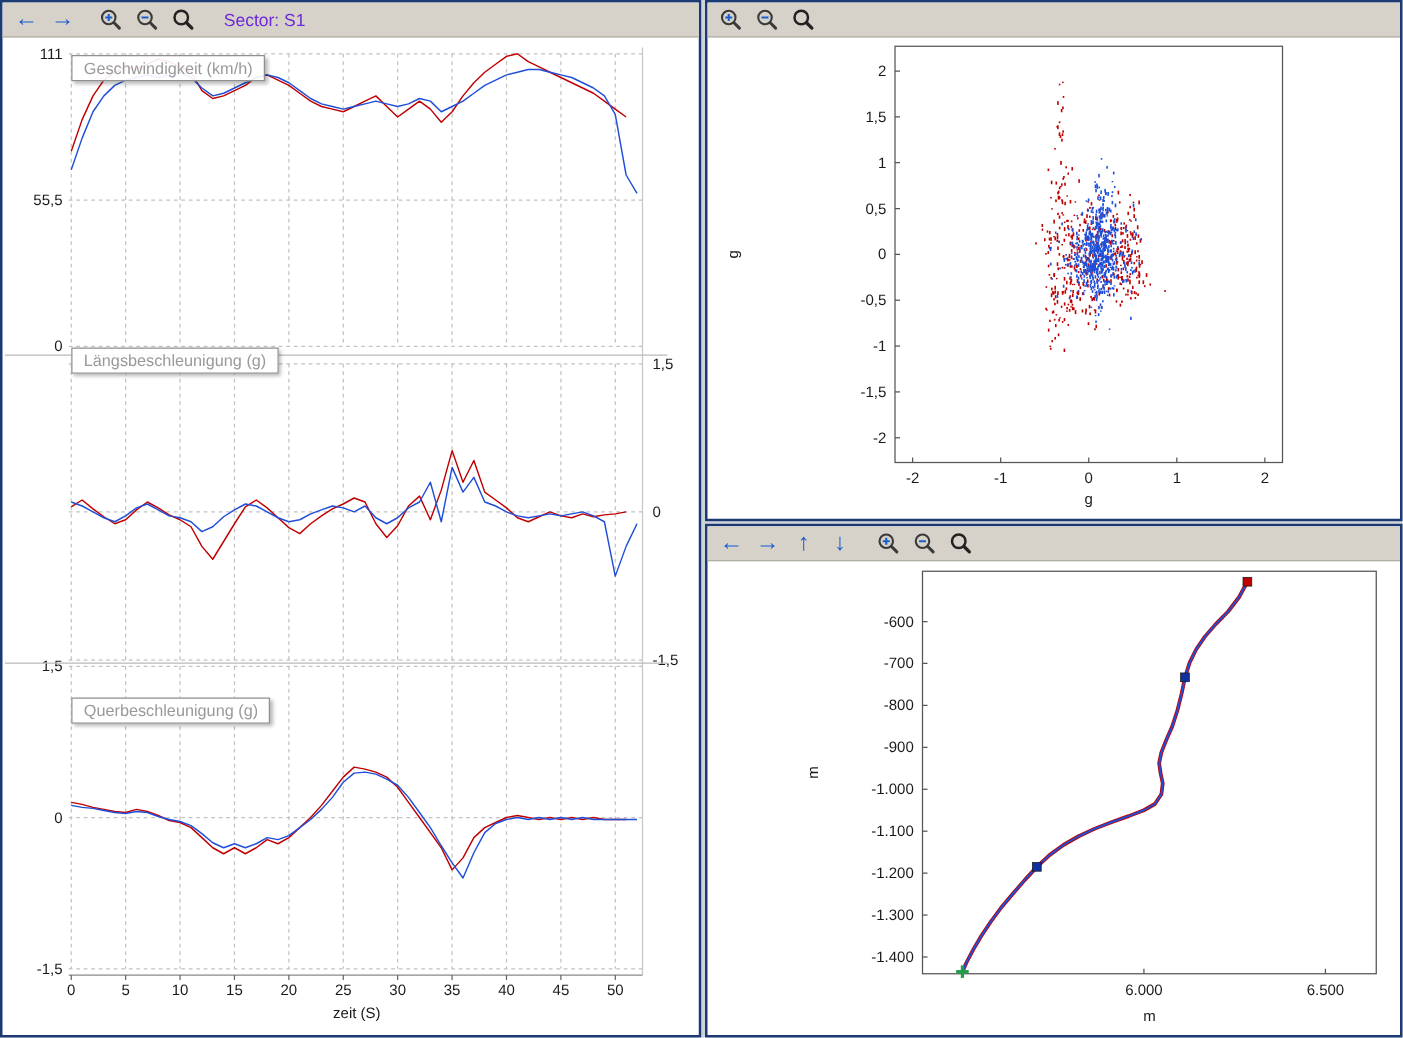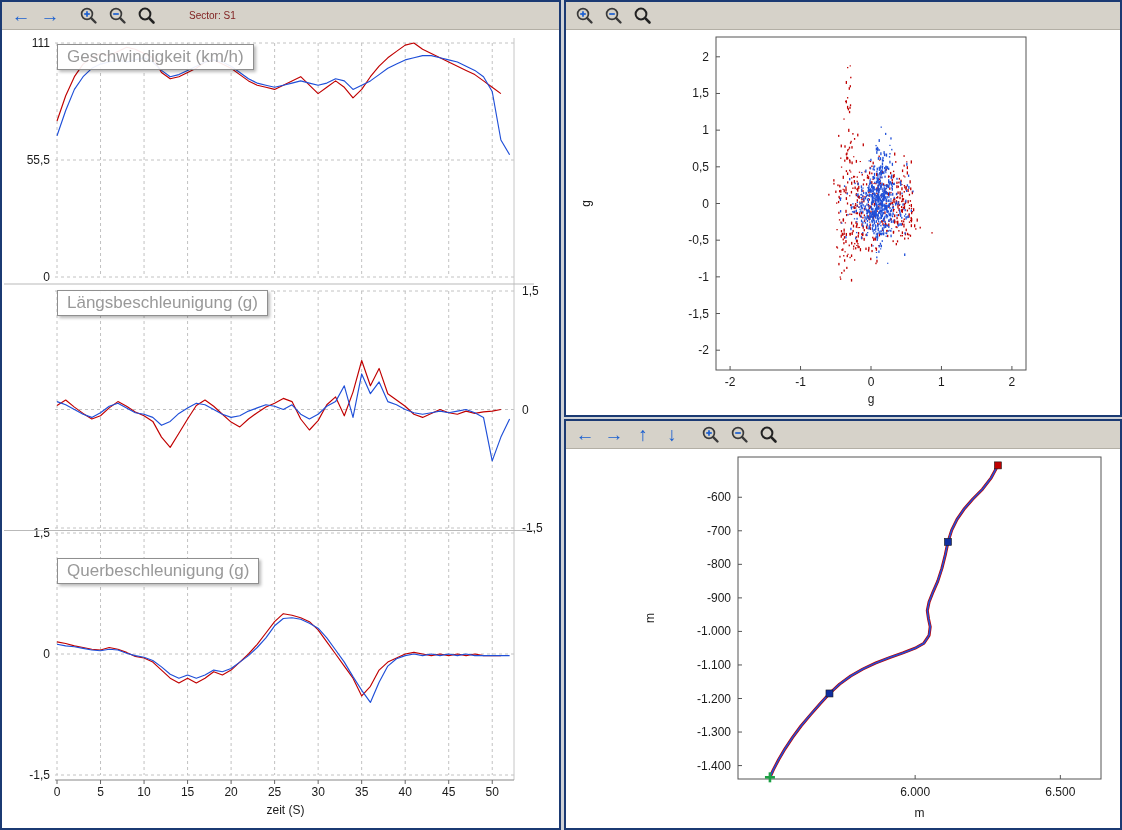--- a/index.html
+++ b/index.html
@@ -4,26 +4,26 @@
 <style>
   *{margin:0;padding:0;box-sizing:border-box}
   html,body{width:1122px;height:830px}
   body{font-family:"Liberation Sans",sans-serif;background:#cfd2d6;overflow:hidden}
   .app{position:relative;width:1122px;height:830px}
   .panel{position:absolute;border:2px solid #1b3a73;background:#ffffff;overflow:hidden}
   .toolbar{height:28px;background:#d6d2c9;border-bottom:1px solid #b3afa5;display:flex;align-items:center;gap:7px;padding:0 8px}
   .tb-btn{width:22px;height:22px;display:flex;align-items:center;justify-content:center;cursor:pointer}
   .arrow{font-size:19px;font-weight:bold;color:#1a5fd0;line-height:1}
   .gap-l{margin-left:10px}
-  .tb-label{font-size:10px;color:#7f1d1d;margin-left:24px}
+  .tb-label{font-size:14px;color:#6d28d9;margin-left:14px}
   .chart-wrap{position:relative}
   svg text{font-family:"Liberation Sans",sans-serif;font-size:12px;fill:#1a1a1a}
   .grid{stroke:#c2c2c2;stroke-dasharray:3 3;stroke-width:1;fill:none}
   .title-box{position:absolute;border:1px solid #8f8f8f;background:rgba(255,255,255,.92);color:#999;
-             font-size:17px;padding:2px 9px;box-shadow:2px 2px 3px rgba(0,0,0,.28);white-space:nowrap}
+             font-size:13px;padding:2px 9px;box-shadow:2px 2px 3px rgba(0,0,0,.28);white-space:nowrap}
 </style>
 </head>
 <body>
 
 <div class="app">
 
   <section class="panel" style="left:0;top:0;width:561px;height:830px">
     <div class="toolbar">
       <span class="tb-btn">
           <span class="arrow">←</span>
@@ -135,21 +135,21 @@
           <text x="359.66666666666663" y="766" text-anchor="middle">35</text>
           <line x1="403.19047619047615" y1="750" x2="403.19047619047615" y2="754" stroke="#666"></line>
           <text x="403.19047619047615" y="766" text-anchor="middle">40</text>
           <line x1="446.71428571428567" y1="750" x2="446.71428571428567" y2="754" stroke="#666"></line>
           <text x="446.71428571428567" y="766" text-anchor="middle">45</text>
           <line x1="490.23809523809524" y1="750" x2="490.23809523809524" y2="754" stroke="#666"></line>
           <text x="490.23809523809524" y="766" text-anchor="middle">50</text>
           <text x="283.5" y="784" text-anchor="middle">zeit (S)</text>
         </svg>
       <div class="title-box" style="left:55px;top:14px">Geschwindigkeit (km/h)</div>
-      <div class="title-box" style="left:55px;top:260px">Längsbeschleunigung (g)</div>
+      <div class="title-box" style="left:55px;top:248px">Längsbeschleunigung (g)</div>
       <div class="title-box" style="left:55px;top:528px">Querbeschleunigung (g)</div>
     </div>
   </section>
 
   <section class="panel" style="left:564px;top:0;width:558px;height:417px">
     <div class="toolbar">
       <span class="tb-btn">
         <svg width="20" height="20" viewBox="0 0 20 20">
           <circle cx="8" cy="8" r="5.4" fill="none" stroke="#3a3a3a" stroke-width="1.7"></circle>
           <line x1="12.2" y1="12.2" x2="16.5" y2="16.5" stroke="#3a3a3a" stroke-width="2.4" stroke-linecap="round"></line>

